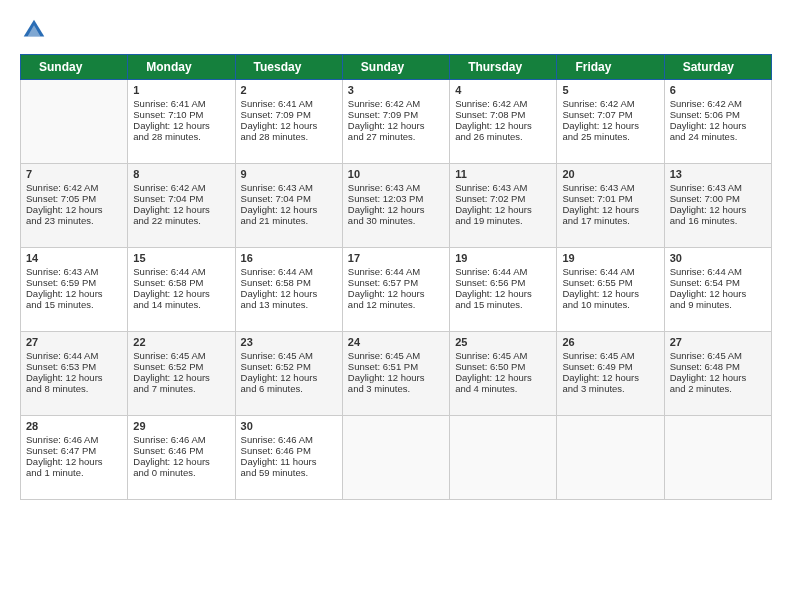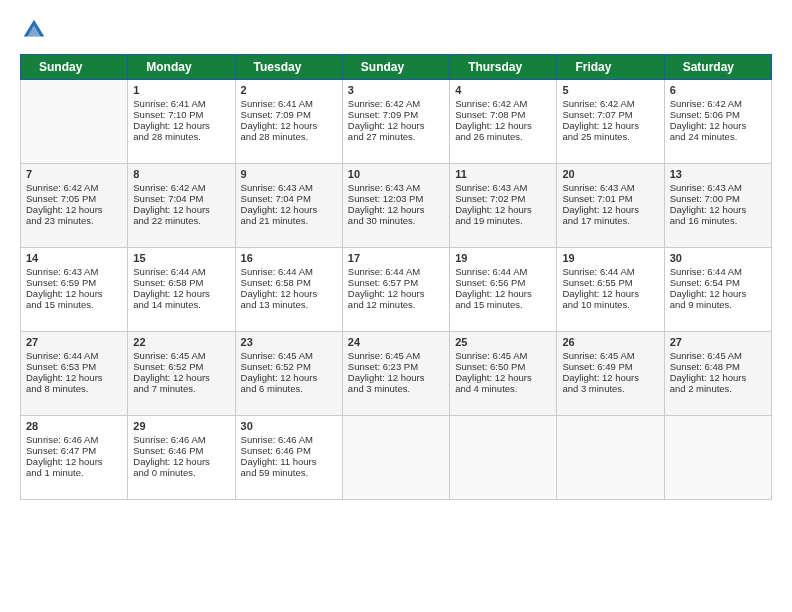--- a/index.html
+++ b/index.html
@@ -295,21 +295,21 @@
           <td>
             <span class="day-num">23</span>
             <div>Sunrise: 6:45 AM</div>
             <div>Sunset: 6:52 PM</div>
             <div>Daylight: 12 hours</div>
             <div>and 6 minutes.</div>
           </td>
           <td>
             <span class="day-num">24</span>
             <div>Sunrise: 6:45 AM</div>
-            <div>Sunset: 6:23 PM</div>
+            <div>Sunset: 6:51 PM</div>
             <div>Daylight: 12 hours</div>
             <div>and 3 minutes.</div>
           </td>
           <td>
             <span class="day-num">25</span>
             <div>Sunrise: 6:45 AM</div>
             <div>Sunset: 6:50 PM</div>
             <div>Daylight: 12 hours</div>
             <div>and 4 minutes.</div>
           </td>

